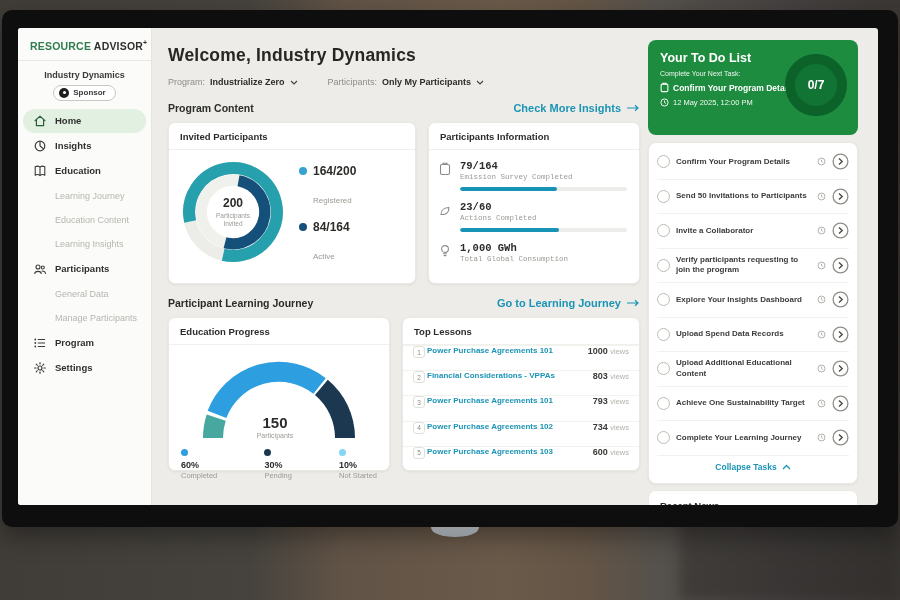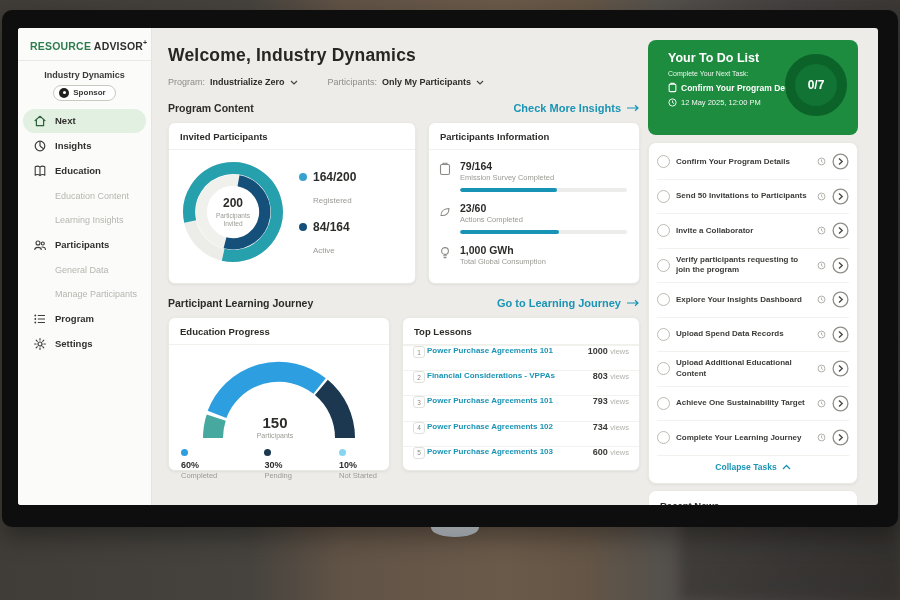--- a/index.html
+++ b/index.html
@@ -59,26 +59,26 @@
   .card-invited { width:248px; height:162px; }
   .invited-body { display:flex; align-items:center; padding:6px 8px; gap:10px; }
   .donut-wrap { position:relative; width:112px; height:112px; }
   .donut-center { position:absolute; inset:0; display:flex; flex-direction:column; align-items:center; justify-content:center; text-align:center; }
   .donut-center .dc-num { font-size:12px; font-weight:bold; color:#2c2c2a; }
   .donut-center .dc-lab { font-size:6.5px; color:#9a9a94; margin-top:2px; line-height:1.3; width:54px; }
   .legend-col { display:flex; flex-direction:column; gap:15px; }
   .leg-item { display:flex; gap:6px; align-items:flex-start; }
   .leg-dot { width:8px; height:8px; border-radius:50%; margin-top:3px; }
   .leg-val { font-size:12px; font-weight:bold; color:#2c2c2a; }
-  .leg-lab { font-size:8px; color:#9a9a94; margin-top:12px; }
+  .leg-lab { font-size:8px; color:#9a9a94; margin-top:18px; }
 
   .card-pinfo { flex:1; height:162px; }
   .pinfo-row { display:flex; gap:8px; padding:10px 12px 0 10px; }
   .pinfo-icon { width:13px; color:#8a8a84; flex:0 0 13px; padding-top:2px; }
-  .pinfo-txt { flex:1; }
+  .pinfo-txt { flex:1;font-family:Liberation Mono, monospace; }
   .pinfo-val { font-size:10.5px; font-weight:bold; color:#2c2c2a; }
   .pinfo-lab { font-size:7.5px; color:#9a9a94; margin-top:1px; }
   .pbar { height:4px; border-radius:2px; background:#ececE8; background:#ececea; margin-top:6px; overflow:hidden; }
   .pbar-fill { height:100%; border-radius:2px; background:#1793b5; }
   .w58 { width:58%; } .w59 { width:59%; }
 
   .card-edu { width:222px; height:154px; }
   .gauge-wrap { position:relative; width:170px; height:86px; margin:8px auto 0; }
   .gauge-center { position:absolute; left:0; right:8px; bottom:0; text-align:center; }
   .gauge-center .gc-num { font-size:15px; font-weight:bold; color:#2c2c2a; }
@@ -93,21 +93,21 @@
   .lesson-row { display:flex; gap:2px; height:25.2px; padding:0 10px; border-top:1px solid #f2f2ee; cursor:pointer; }
   .lesson-row:first-of-type { border-top:none; }
   .rank { width:12px; height:12px; border:1px solid #e0e0da; border-radius:3px; font-size:6.5px; color:#8a8a84;
     display:flex; align-items:center; justify-content:center; flex:0 0 12px; }
   .lesson-title { font-size:8px; font-weight:bold; color:#1b94b5; flex:1; white-space:nowrap; overflow:hidden; }
   .views { font-size:9px; font-weight:bold; color:#3a3a38; }
   .views span { font-size:7.5px; font-weight:normal; color:#b0b0aa; }
 
   
   .rightpanel { position:absolute; right:20px; top:12px; width:210px; }
-  .todo-hero { position:relative; background:#1d8c3e; border-radius:8px; height:95px; padding:11px 20px; color:#fff; }
+  .todo-hero { position:relative; background:#1d8c3e; border-radius:8px; height:95px; padding:11px 12px; color:#fff; }
   .th-title { font-size:12.5px; font-weight:bold; }
   .th-sub { font-size:7px; margin-top:5px; opacity:.92; }
   .th-task { display:flex; align-items:center; gap:4px; font-size:8.5px; font-weight:bold; margin-top:5px; }
   .th-date { display:flex; align-items:center; gap:4px; font-size:7.5px; margin-top:5px; opacity:.95; }
   .th-ring { position:absolute; right:11px; top:14px; width:62px; height:62px; border-radius:50%;
     border:10px solid #0b632a; background:#127434; display:flex; align-items:center; justify-content:center;
     font-size:12px; font-weight:bold; }
   .todo-card { margin-top:7px; background:#fff; border-radius:8px; border:1px solid #e9e9e4;
     box-shadow:0 1px 3px rgba(40,40,40,.07); padding:2px 8px 4px; }
   .todo-row { display:flex; align-items:center; gap:6px; min-height:34.5px; border-bottom:1px solid #f1f1ed; padding:3px 0; }
@@ -141,39 +141,42 @@
       <span class="sponsor-dot"></span>
       <span>Sponsor</span>
     </div>
     <div class="nav">
       <div class="nav-item active">
         <span class="nav-icon">
               <svg viewBox="0 0 14 14" width="14" height="14">
                 <path d="M2 6.6 L7 2.3 L12 6.6 M3.4 5.7 V11.7 H10.6 V5.7" fill="none" stroke="currentColor" stroke-width="1.2" stroke-linecap="round" stroke-linejoin="round"></path>
               </svg>
             </span>
-        <span>Next</span>
+        <span>Home</span>
       </div>
       <div class="nav-item">
         <span class="nav-icon">
               <svg viewBox="0 0 14 14" width="14" height="14">
                 <circle cx="7" cy="7" r="4.8" fill="none" stroke="currentColor" stroke-width="1.2"></circle>
                 <path d="M7 7 V2.2 M7 7 L10.6 9.9" fill="none" stroke="currentColor" stroke-width="1.2"></path>
               </svg>
             </span>
         <span>Insights</span>
       </div>
       <div class="nav-item">
         <span class="nav-icon">
               <svg viewBox="0 0 14 14" width="14" height="14">
                 <path d="M7 3.2 C5.8 2.1 3.4 2.1 2.2 2.8 V11.2 C3.4 10.5 5.8 10.5 7 11.6 C8.2 10.5 10.6 10.5 11.8 11.2 V2.8 C10.6 2.1 8.2 2.1 7 3.2 Z M7 3.2 V11.6" fill="none" stroke="currentColor" stroke-width="1.1" stroke-linejoin="round"></path>
               </svg>
             </span>
         <span>Education</span>
       </div>
+      <div class="nav-sub">
+            <span>Learning Journey</span>
+          </div>
       <div class="nav-sub">
             <span>Education Content</span>
           </div>
       <div class="nav-sub">
             <span>Learning Insights</span>
           </div>
       <div class="nav-item">
         <span class="nav-icon">
               <svg viewBox="0 0 14 14" width="14" height="14">
                 <circle cx="5" cy="5" r="2" fill="none" stroke="currentColor" stroke-width="1.1"></circle>

